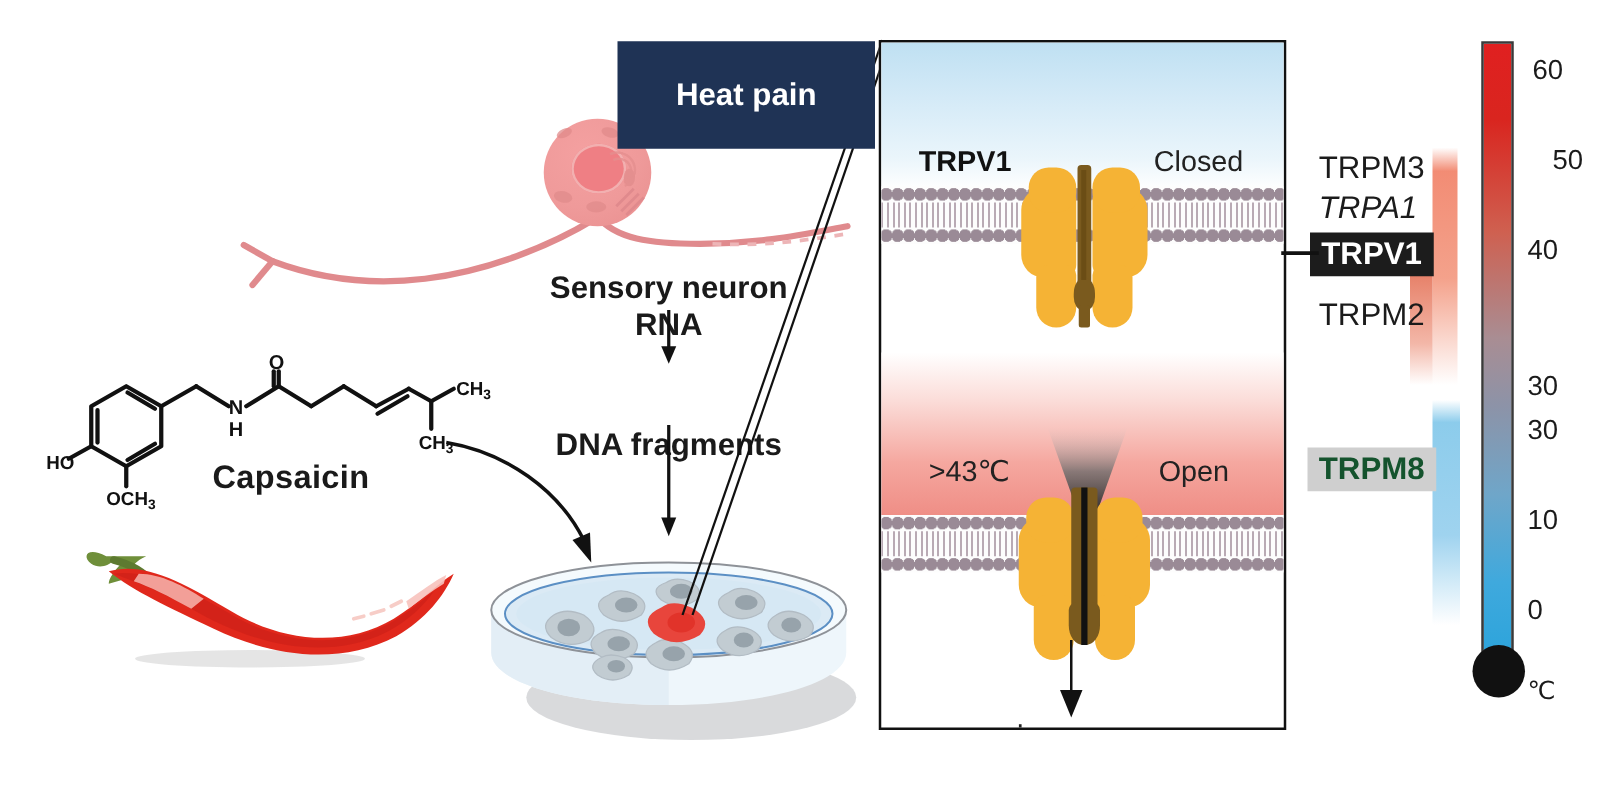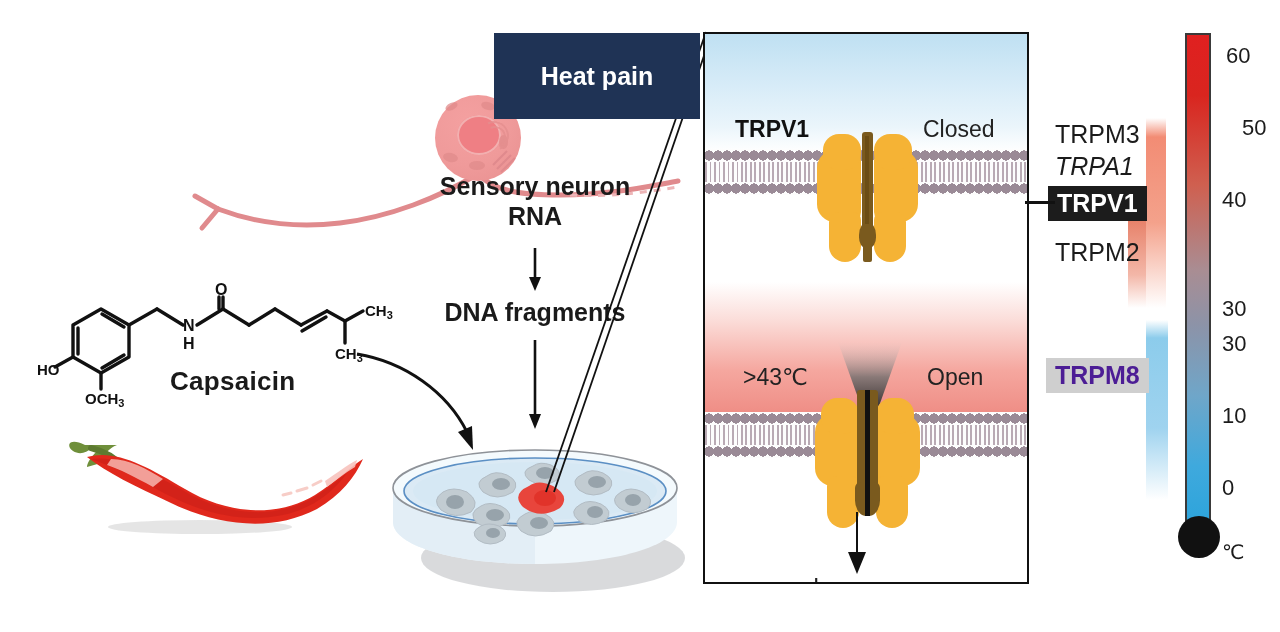--- a/index.html
+++ b/index.html
@@ -17,21 +17,21 @@
   .golgi{position:absolute;border:2px solid #e58f8f;border-radius:50%;opacity:.8;
          border-left-color:transparent;border-bottom-color:transparent;}
 
   
   #capsaicin-label{left:170px;top:366px;font-size:26px;font-weight:bold;letter-spacing:.3px;}
 
   
   #chili-wrap{left:25px;top:415px;width:350px;height:125px;}
 
   
-  .ctext{font-weight:bold;font-size:25px;text-align:center;line-height:1.18;}
+  .ctext{font-weight:bold;font-size:25px;text-align:center;line-height:1.18;margin-top:44px;}
   #sensory-text{left:400px;top:172px;width:270px;}
   #dna-text{left:400px;top:298px;width:270px;}
 
   
   #dish-wrap{left:385px;top:430px;width:300px;height:165px;}
 
   
   #panel{left:703px;top:32px;width:322px;height:548px;
          border:2px solid #111;background:#fff;overflow:hidden;}
   #top-grad{position:absolute;left:0;top:0;width:100%;height:118px;
@@ -75,21 +75,21 @@
                 rgba(240,130,100,.75) 55%,rgba(240,140,110,0) 100%);}
   #band-hot-b{left:1128px;top:198px;width:18px;height:110px;
      background:linear-gradient(to bottom,rgba(226,106,78,0) 0%,rgba(226,106,78,.9) 12%,
                 rgba(235,135,110,.6) 70%,rgba(240,150,125,0) 100%);}
   #band-cold{left:1146px;top:320px;width:22px;height:180px;
      background:linear-gradient(to bottom,rgba(120,195,232,0) 0%,rgba(120,195,232,.85) 10%,
                 rgba(135,200,235,.8) 60%,rgba(150,205,238,0) 100%);}
 
   .chan-lbl{position:absolute;font-size:25px;color:#1b1b1b;white-space:nowrap;}
   #lbl-trpv1{background:#1c1c1c;color:#fff;font-weight:bold;padding:3px 9px;}
-  #lbl-trpm8{background:#cfcfcf;color:#4c1d95;font-weight:bold;padding:3px 9px;}
+  #lbl-trpm8{background:#cfcfcf;color:#14532d;font-weight:bold;padding:3px 9px;}
   #connector{left:1025px;top:201px;width:30px;height:3px;background:#111;}
 
   svg{display:block;overflow:visible;}
 </style>
 </head>
 <body>
 
 <div class="abs" id="neuron-wrap">
   <svg width="540" height="190" viewBox="0 0 540 190">
     <path d="M338 128 C 352 146, 380 150, 420 150 C 470 150, 505 142, 538 136" stroke="#e08a8d" stroke-width="5" fill="none" stroke-linecap="round"></path>

